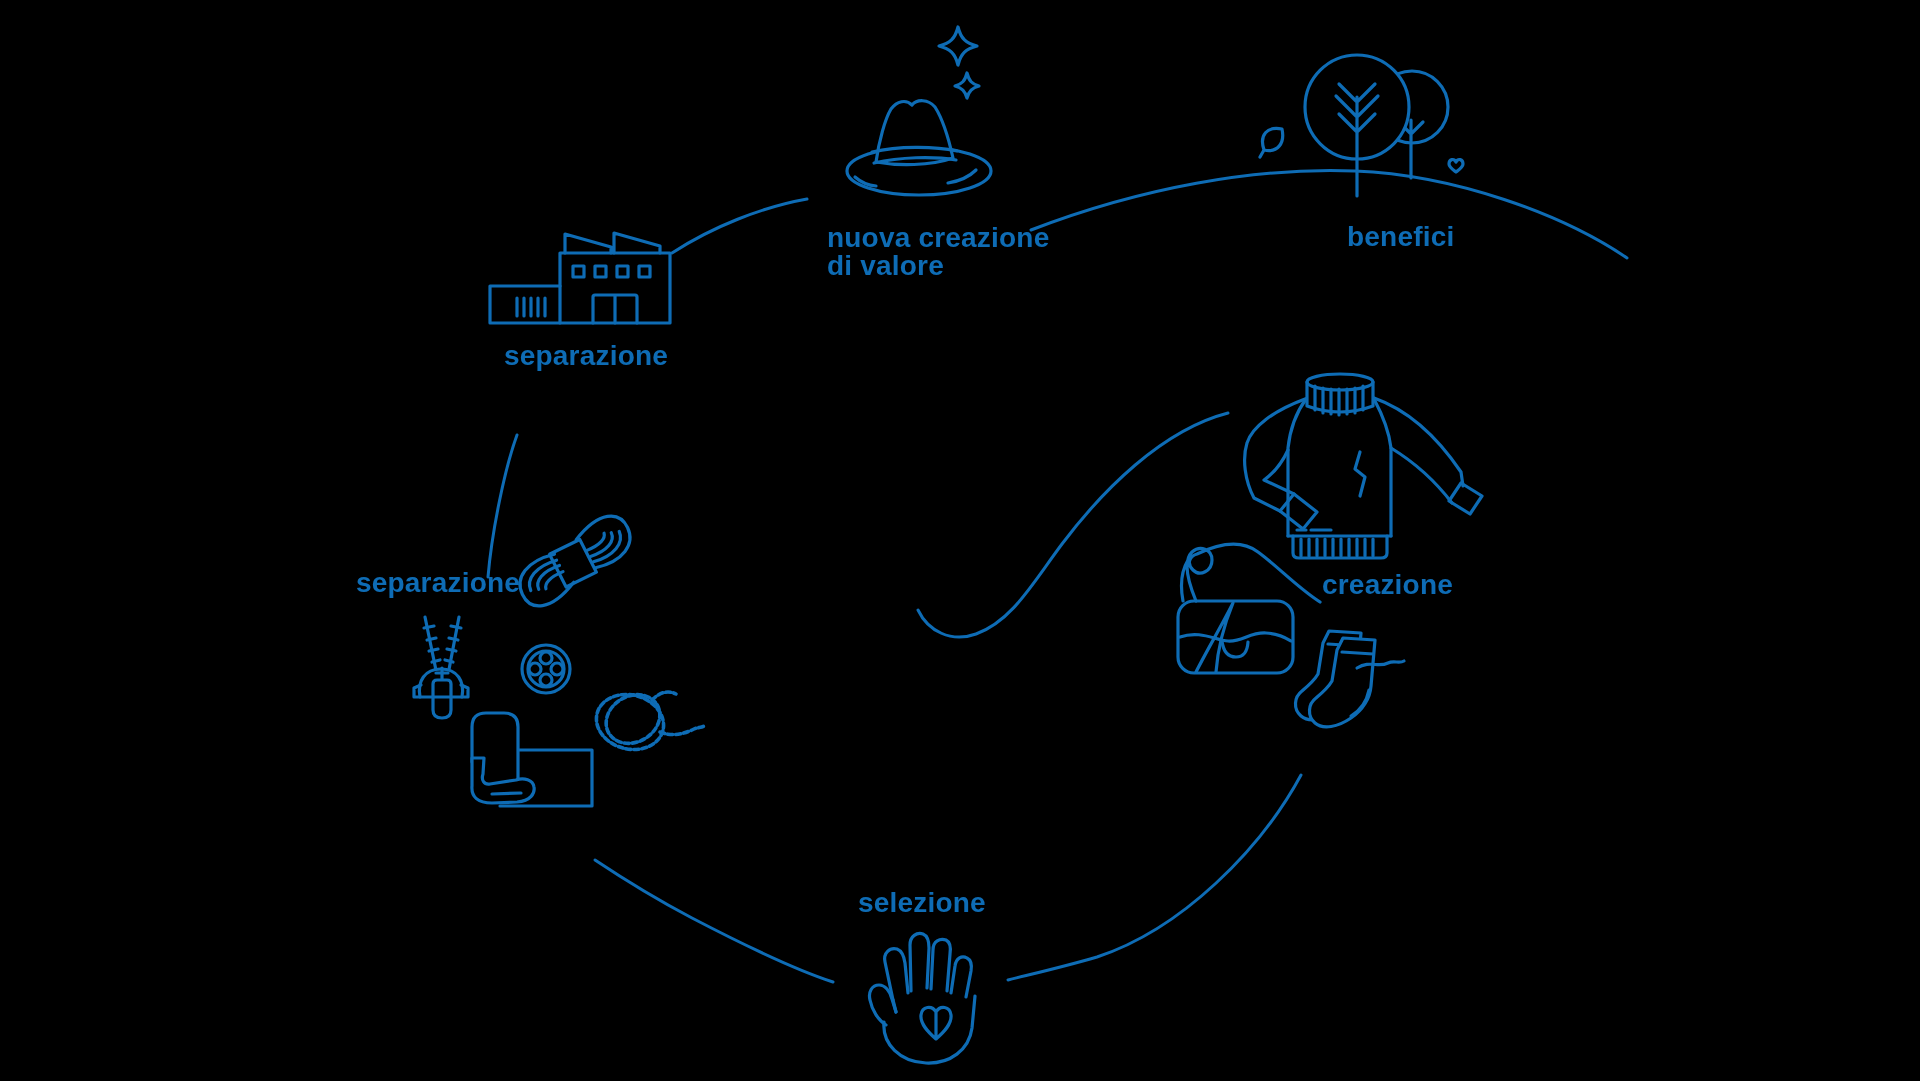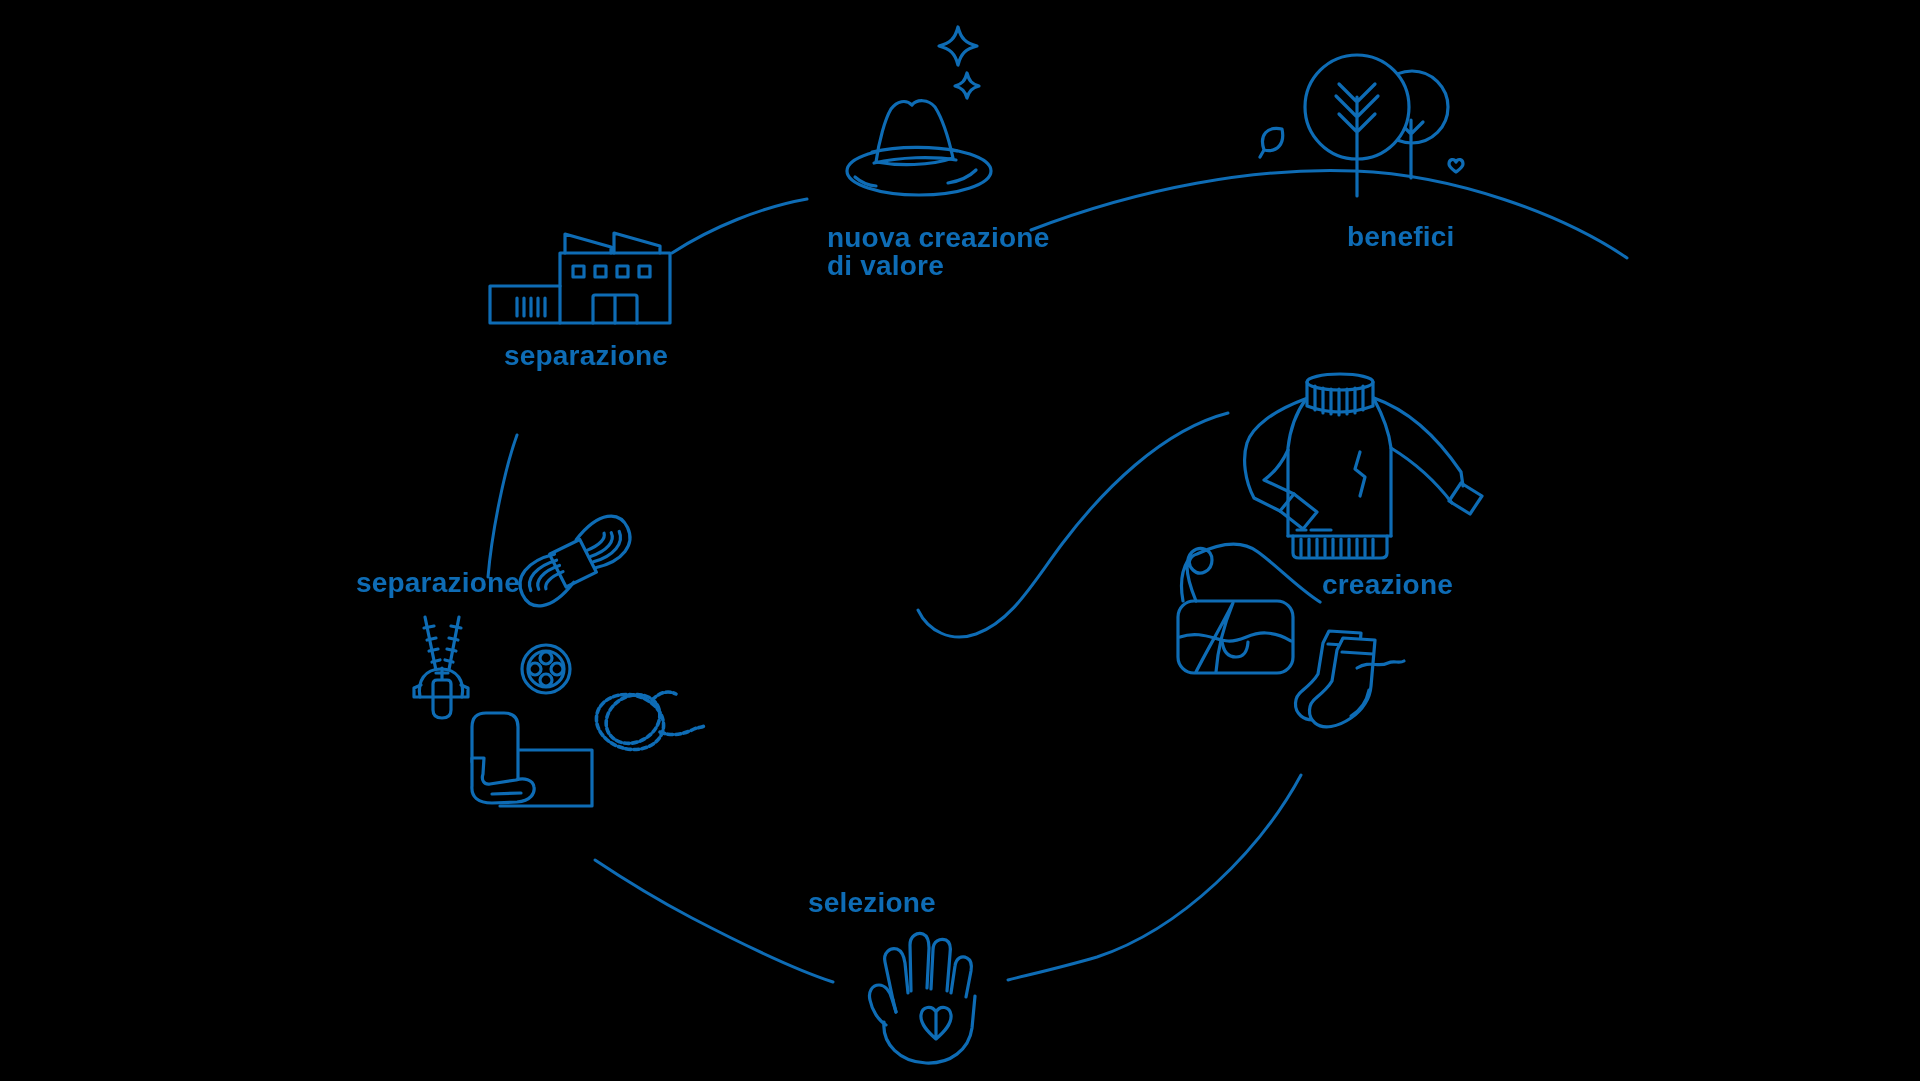--- a/index.html
+++ b/index.html
@@ -190,13 +190,13 @@
 di valore</div>
 
 <div class="label t-center" style="left:1331px;top:223px;width:100px;margin-left:16px;">benefici</div>
 
 <div class="label t-center" style="left:504px;top:342px;width:160px;">separazione</div>
 
 <div class="label t-center" style="left:1322px;top:571px;width:115px;">creazione</div>
 
 <div class="label t-center" style="left:334px;top:569px;width:155px;margin-left:22px;">separazione</div>
 
-<div class="label t-center" style="left:808px;top:889px;width:120px;">selezione</div>
+<div class="label t-center" style="left:858px;top:889px;width:120px;">selezione</div>
 
 </body></html>

